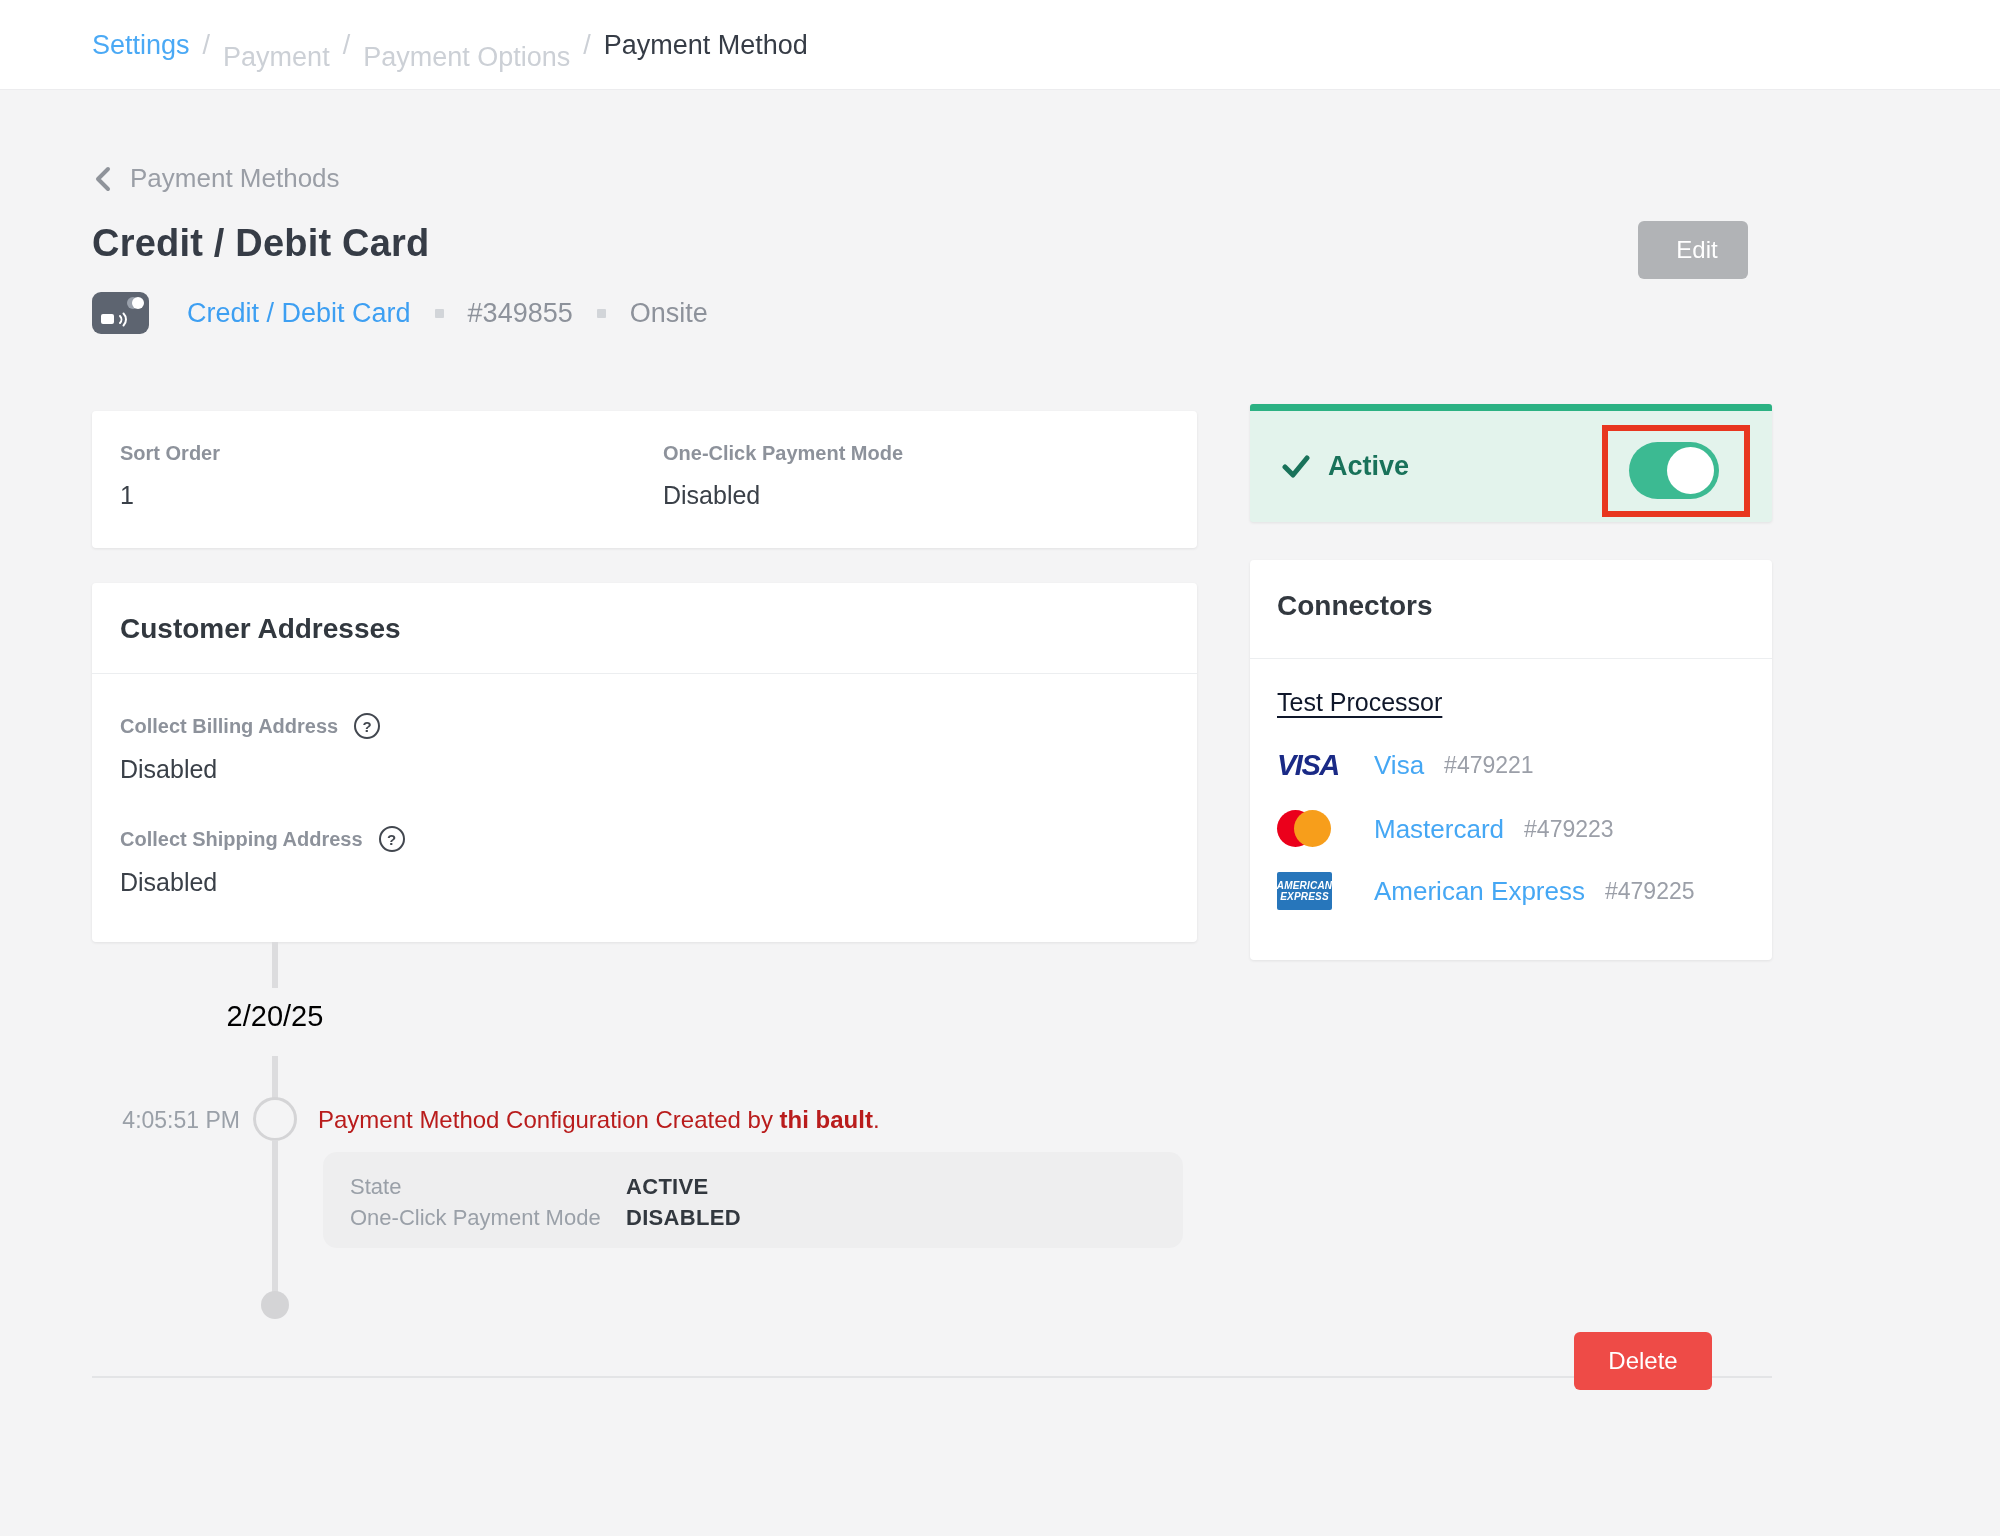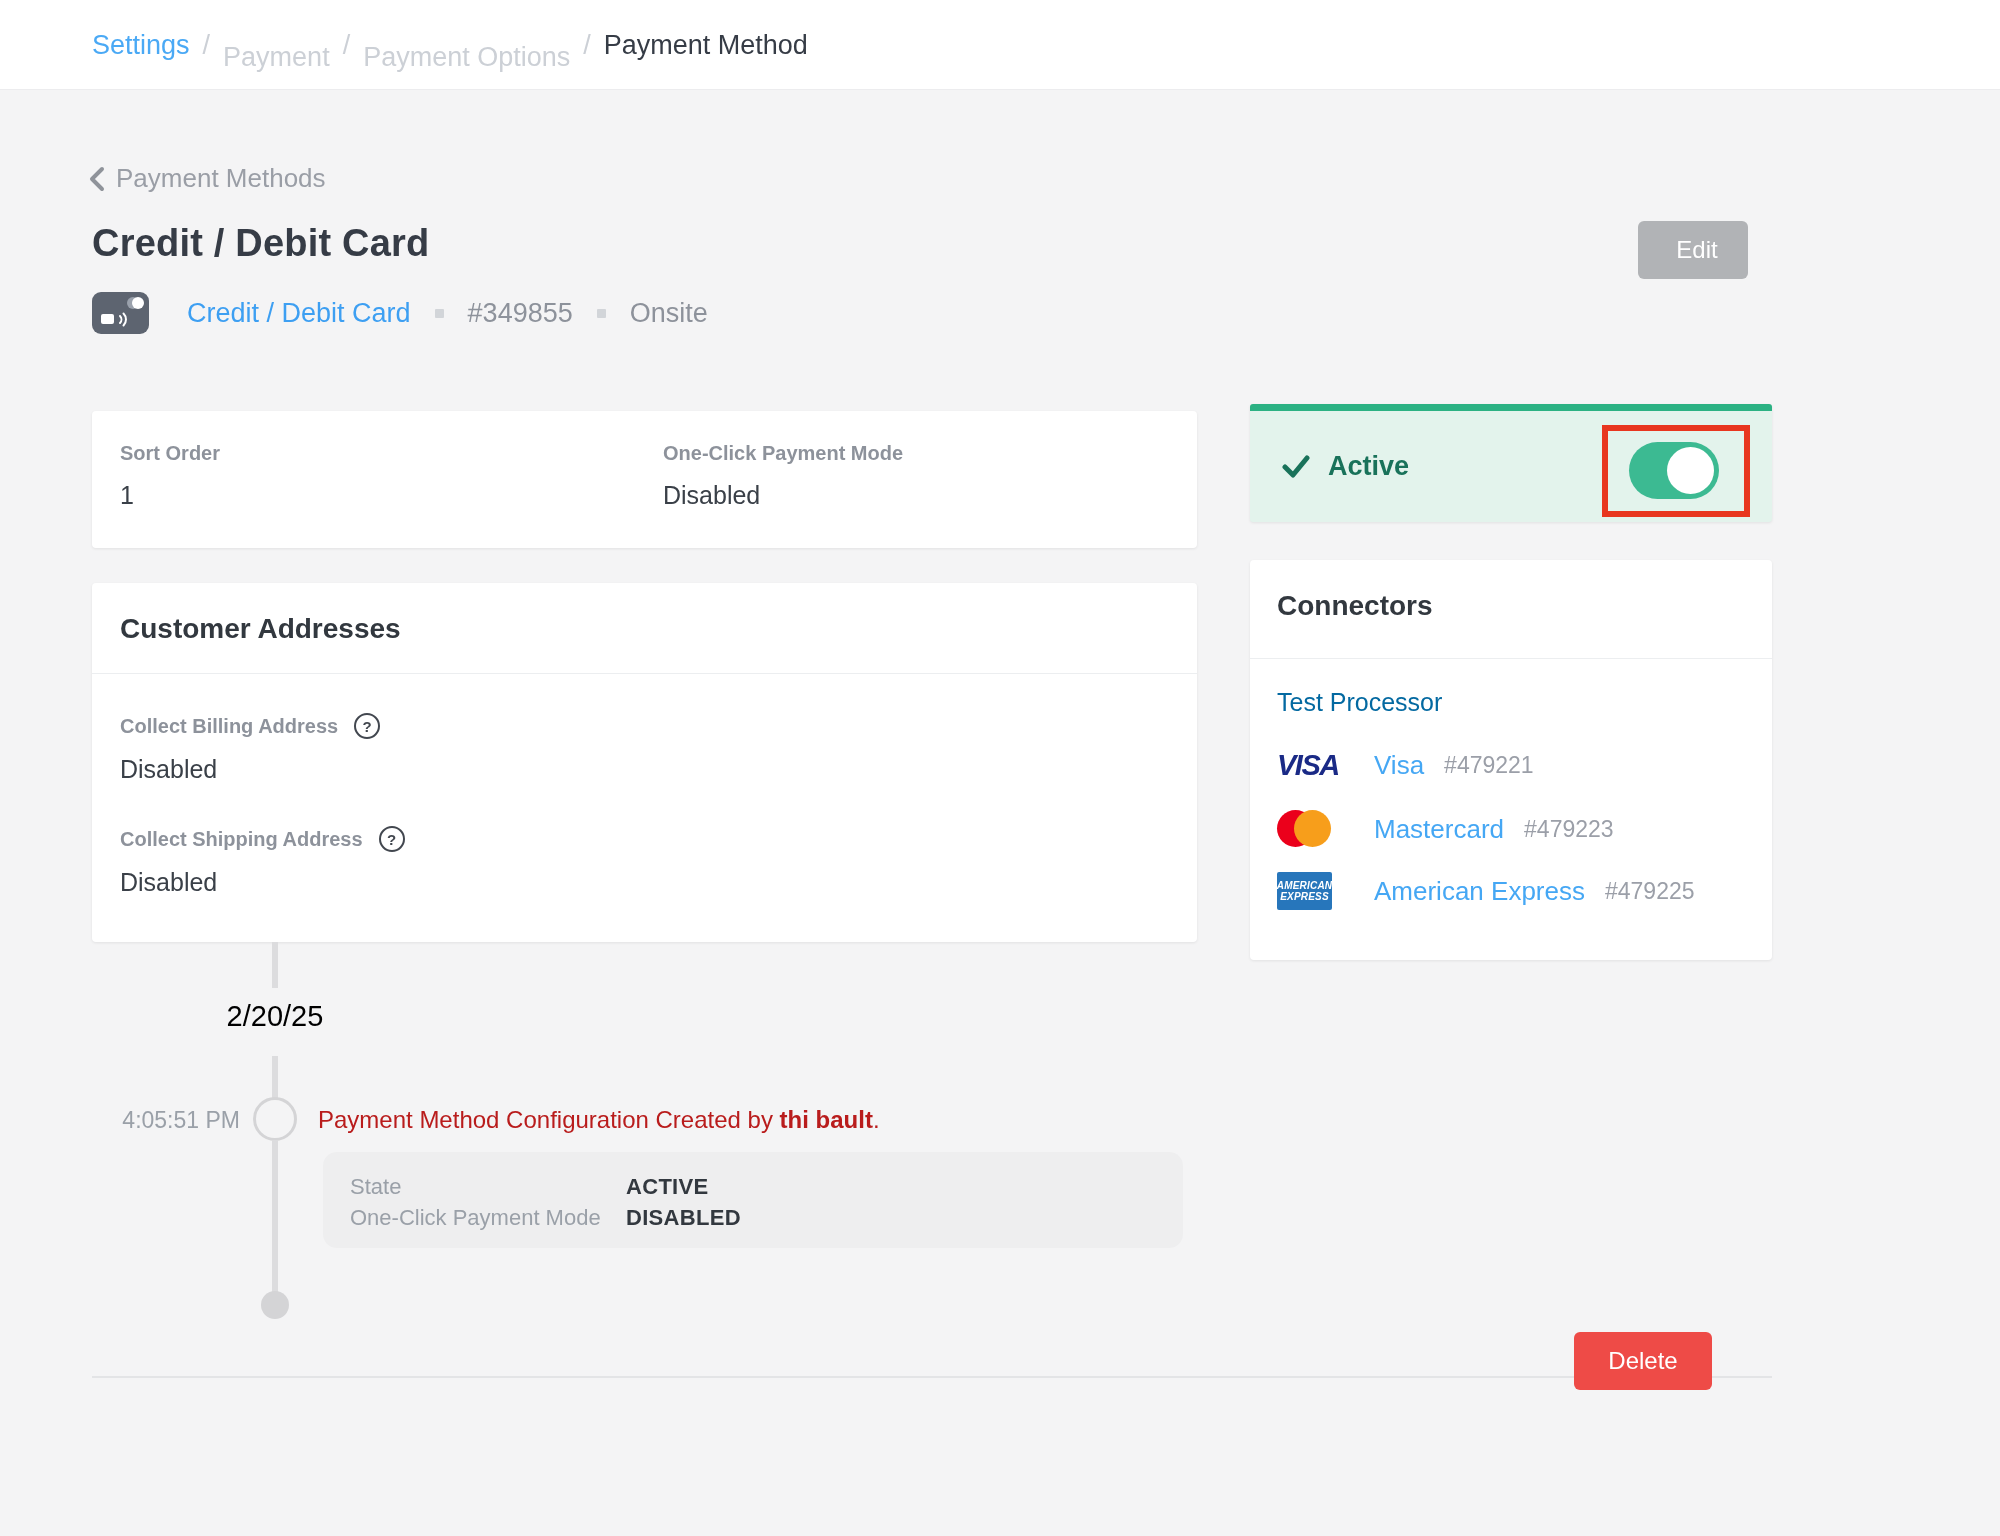--- a/index.html
+++ b/index.html
@@ -12,22 +12,22 @@
   
   .topbar { position:absolute; left:0; top:0; width:2000px; height:90px;
     background:#ffffff; border-bottom:1px solid #ececee; }
   .breadcrumb { position:absolute; left:92px; top:18px; font-size:27px;
     display:flex; align-items:center; gap:13px; white-space:nowrap; }
   .crumb-link { color:#4aa9f5; cursor:pointer; }
   .crumb-muted { color:#ccd0d6;margin-top:24px; }
   .crumb-current { color:#363c46; }
   .crumb-sep { color:#ccd0d6; }
   
-  .back-row { position:absolute; left:86px; top:163px; display:flex;
-    align-items:center; gap:8px; cursor:pointer; }
+  .back-row { position:absolute; left:92px; top:163px; display:flex;
+    align-items:center; gap:16px; cursor:pointer; }
   .back-row .label { font-size:26px; color:#9a9ea6; }
   .page-title { position:absolute; left:92px; top:222px; font-size:38px;
     font-weight:bold; color:#363c46; letter-spacing:0.2px; }
   .edit-btn { position:absolute; left:1638px; top:221px; width:110px; height:58px;
     background:#b1b3b6; color:#ffffff; font-size:24px; border:none; border-radius:6px;
     display:flex; align-items:center; justify-content:center; cursor:pointer;padding-left:8px; }
   .subtitle-row { position:absolute; left:92px; top:292px; display:flex;
     align-items:center; gap:24px; }
   .subtitle-row .method-link { font-size:27px; color:#3d9ff2; margin-left:14px; cursor:pointer; }
   .meta-sep { width:9px; height:9px; background:#d2d5d9; border-radius:1px; }
@@ -61,21 +61,21 @@
     background:#eceef0; }
   .addr-field-1 { position:absolute; left:28px; top:130px; }
   .addr-field-2 { position:absolute; left:28px; top:243px; }
   .label-with-help { display:flex; align-items:center; gap:16px; }
   .help-icon { width:26px; height:26px; border:2px solid #42474f; border-radius:50%;
     display:inline-flex; align-items:center; justify-content:center;
     font-size:15px; font-weight:bold; color:#42474f; cursor:pointer; }
   
   .card-connectors { left:1250px; top:560px; width:522px; height:400px; }
   .processor-link { position:absolute; left:27px; top:128px; font-size:25px;
-    color:#0369a1; text-underline-offset:5px; cursor:pointer;text-align:right; }
+    color:#0f172a; text-decoration:underline; text-underline-offset:5px; cursor:pointer;text-align:right; }
   .conn-row { position:absolute; left:27px; display:flex; align-items:center; }
   .conn-logo-cell { width:97px; display:flex; align-items:center; }
   .conn-name { font-size:26px; color:#45a7f4; cursor:pointer; }
   .conn-id { font-size:23px; color:#9b9fa8; margin-left:20px; }
   .visa-logo { font-size:29px; font-weight:bold; font-style:italic; color:#1a2a86;
     letter-spacing:-1.5px; }
   .mc-logo { position:relative; width:54px; height:38px; }
   .mc-logo .c1 { position:absolute; left:0; top:0; width:37px; height:37px;
     border-radius:50%; background:#eb001b; }
   .mc-logo .c2 { position:absolute; left:17px; top:0; width:37px; height:37px;

